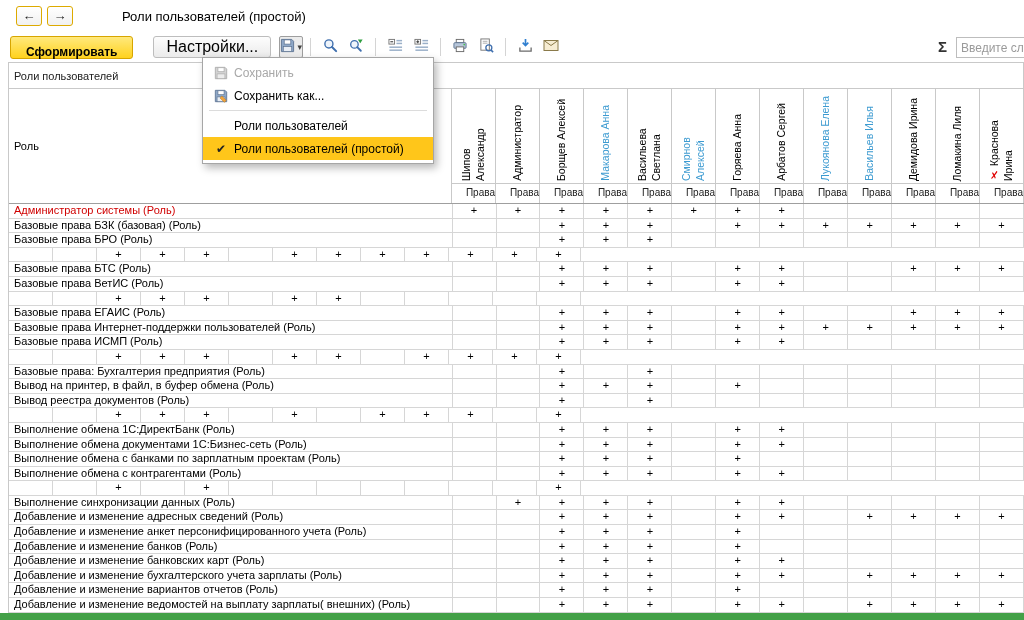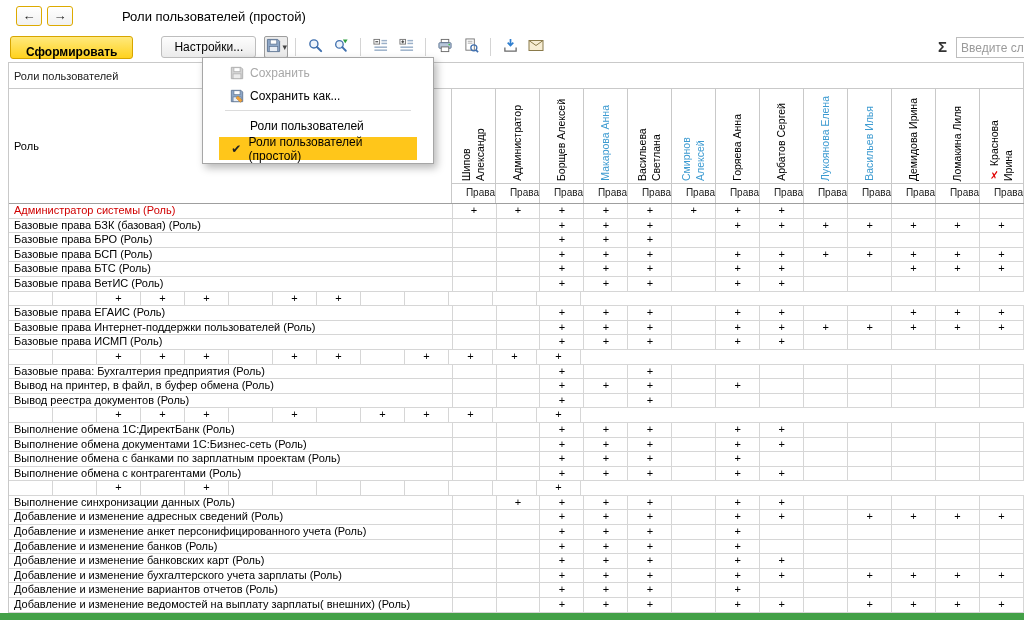--- a/index.html
+++ b/index.html
@@ -11,33 +11,33 @@
   .topbar{position:absolute;top:0;left:0;right:0;height:32px;display:flex;align-items:center;padding-left:16px;background:#fff}
   .nav-btn{width:26px;height:20px;border:1px solid #ddaa00;border-radius:3px;background:linear-gradient(#ffffff,#f1f1f1);
     font-size:13px;line-height:17px;text-align:center;color:#222;margin-right:5px;cursor:pointer}
   .title{margin-left:44px;font-size:13px;color:#000}
 
   
   .toolbar{position:absolute;top:32px;left:0;right:0;height:30px;display:flex;align-items:center;padding-left:10px}
   .btn-generate{height:23px;padding:8px 15px;background:linear-gradient(#ffe97d,#ffd21e);border:1px solid #d7a500;border-radius:3px;
     font-size:12px;font-weight:bold;color:#000;cursor:pointer}
   .btn-settings{height:22px;padding:0 12px;background:linear-gradient(#fdfdfd,#ebebeb);border:1px solid #bdbdbd;border-radius:3px;
-    font-size:12px;color:#000;margin-left:28px;cursor:pointer}
+    font-size:16px;color:#000;margin-left:20px;cursor:pointer}
   .icon-btn{height:22px;min-width:24px;display:flex;align-items:center;justify-content:center;border:1px solid transparent;
     border-radius:2px;margin:0 1px;cursor:pointer;background:transparent}
   .icon-btn.open{background:#ececec;border-color:#9e9e9e}
   .caret{font-size:9px;color:#444;margin-left:2px}
   .vsep{width:1px;height:18px;background:#d4d4d4;margin:0 6px}
   .sum-btn{position:absolute;left:938px;top:38px;font-size:15px;font-weight:bold;color:#333;cursor:pointer}
   .search-input{position:absolute;left:956px;top:37px;width:86px;height:21px;border:1px solid #bdbdbd;font-size:12px;padding:0 4px;color:#333}
   .search-input::placeholder{color:#9a9a9a}
 
   
   .menu{position:absolute;left:202px;top:57px;width:232px;background:#fff;border:1px solid #a6a6a6;
-    box-shadow:3px 4px 8px rgba(0,0,0,.28);z-index:50;padding:3px 16px}
+    box-shadow:3px 4px 8px rgba(0,0,0,.28);z-index:50;padding:3px 0}
   .menu-item{height:23px;display:flex;align-items:center;font-size:12px;padding:0 8px 0 5px;color:#000;cursor:pointer}
   .mi-icon{width:26px;display:flex;justify-content:center;align-items:center}
   .menu-item.disabled{color:#a8a8a8;cursor:default}
   .menu-item.selected{background:#ffc61a}
   .menu-sep{height:1px;background:#dcdcdc;margin:3px 6px}
   .check{font-size:12px;color:#222}
 
   
   .report{position:absolute;left:8px;top:62px;width:1016px;height:558px;border-left:1px solid #c9c9c9;border-top:1px solid #c9c9c9;
     font-size:11px;overflow:hidden;background:#fff}
@@ -290,21 +290,20 @@
           <div class="mark-cell"></div>
           <div class="mark-cell"></div>
           <div class="mark-cell"></div>
           <div class="mark-cell"></div>
           <div class="mark-cell"></div>
           <div class="mark-cell"></div>
           <div class="mark-cell"></div>
           <div class="mark-cell"></div>
         </div>
         <div class="data-row">
-          <div class="role-cell">Базовые права БСП (Роль)</div>
           <div class="mark-cell"></div>
           <div class="mark-cell"></div>
           <div class="mark-cell">+</div>
           <div class="mark-cell">+</div>
           <div class="mark-cell">+</div>
           <div class="mark-cell"></div>
           <div class="mark-cell">+</div>
           <div class="mark-cell">+</div>
           <div class="mark-cell">+</div>
           <div class="mark-cell">+</div>

